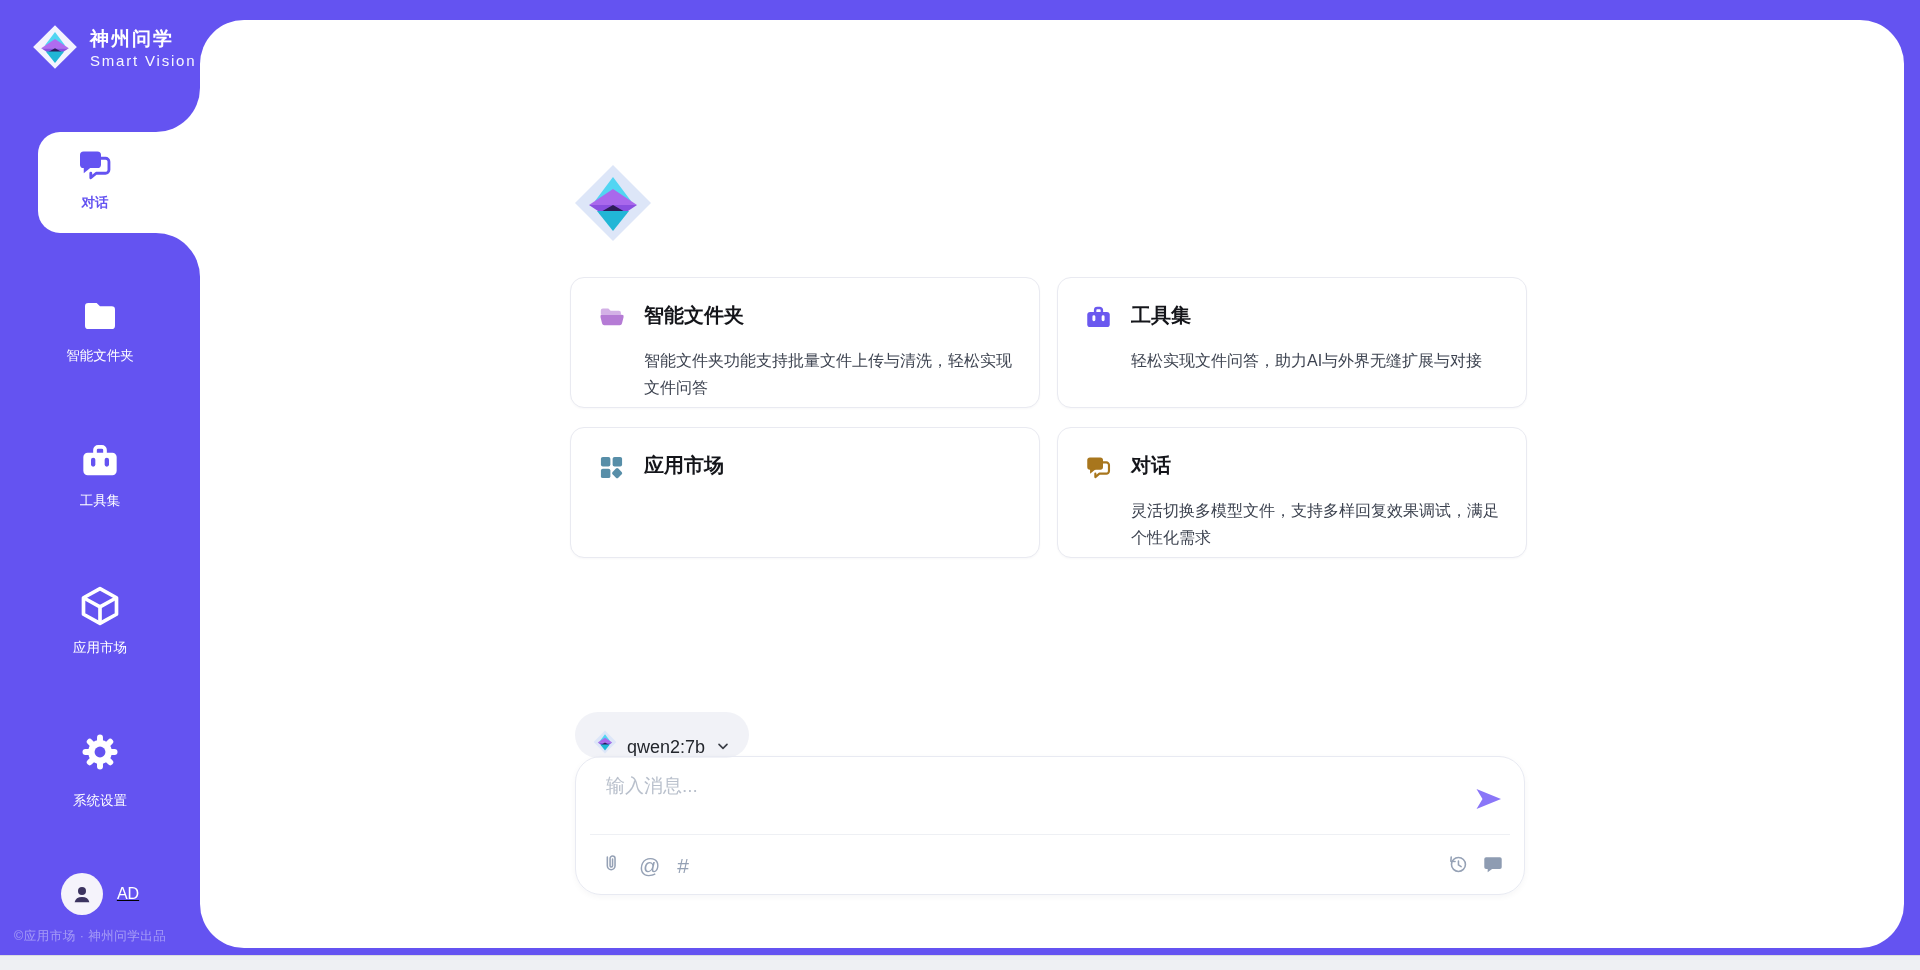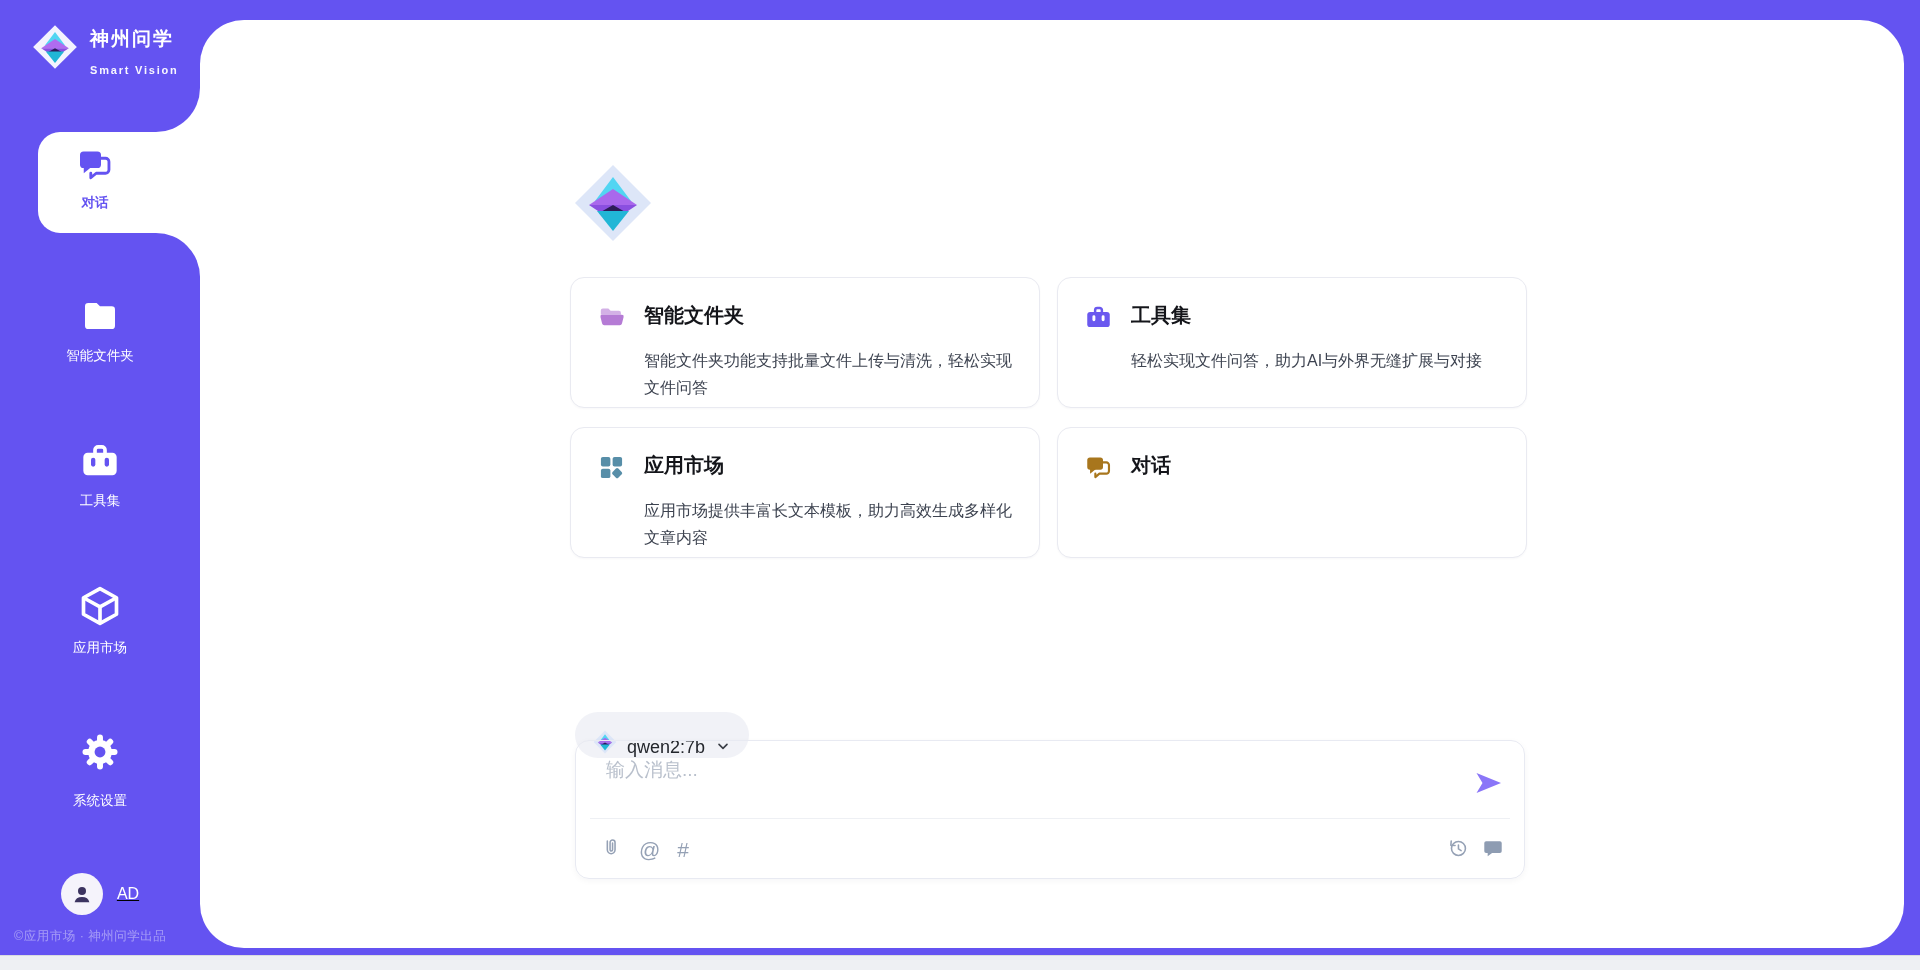--- a/index.html
+++ b/index.html
@@ -4,21 +4,21 @@
 <style>
   html,body{margin:0;padding:0;}
   body{font-family:"Liberation Sans","DejaVu Sans",sans-serif;}
   .app{position:relative;width:1920px;height:970px;background:#6453f1;overflow:hidden;}
 
   
   .sidebar{position:absolute;left:0;top:0;width:200px;height:955px;}
   .brand{position:absolute;left:32px;top:24px;display:flex;}
   .brand-text{margin-left:12px;margin-top:4px;color:#fff;}
   .brand-title{font-size:19px;font-weight:700;letter-spacing:2px;line-height:22px;}
-  .brand-sub{font-size:11px;letter-spacing:1.8px;opacity:.95;margin-top:14px;font-weight:700;}
+  .brand-sub{font-size:15px;letter-spacing:1.8px;opacity:.95;margin-top:2px;font-weight:400;}
 
   .nav-item{position:absolute;left:0;width:200px;display:flex;flex-direction:column;align-items:center;color:#fff;cursor:pointer;}
   .nav-label{font-size:13.5px;margin-top:7px;}
 
   .tab-active{position:absolute;left:38px;top:132px;right:0;height:101px;background:#fff;border-radius:22px 0 0 22px;}
   .tab-inner{width:114px;display:flex;flex-direction:column;align-items:center;padding-top:15px;}
   .tab-inner .nav-label{color:#6453f1;font-weight:600;}
   .notch{position:absolute;left:156px;width:44px;height:44px;background:#fff;}
   .notch-top{top:88px;}
   .notch-bottom{top:233px;}
@@ -40,21 +40,21 @@
 
   .cards{position:absolute;left:370px;top:257px;width:957px;display:grid;grid-template-columns:470px 470px;grid-column-gap:17px;grid-row-gap:19px;}
   .card{position:relative;height:131px;background:#fff;border:1px solid #e9eaf1;border-radius:14px;box-shadow:0 1px 2px rgba(30,30,60,.03);cursor:pointer;box-sizing:border-box;}
   .card-icon{position:absolute;left:27px;top:26px;width:27px;height:27px;}
   .card-title{position:absolute;left:73px;top:24px;font-size:20px;font-weight:700;color:#14151a;}
   .card-desc{position:absolute;left:73px;top:69px;right:22px;font-size:16px;line-height:27px;color:#3d4350;}
 
   .model-pill{position:absolute;left:375px;top:692px;height:46px;border-radius:23px;background:#f1f2f7;display:inline-flex;align-items:flex-end;padding:0 18px;gap:10px;cursor:pointer;}
   .model-name{font-size:18px;color:#23262c;}
 
-  .composer{position:absolute;left:375px;top:720px;width:950px;height:139px;border:1px solid #e8eaf2;border-radius:14px;box-sizing:border-box;box-shadow:0 2px 6px rgba(30,30,60,.04);}
+  .composer{position:absolute;left:375px;top:736px;width:950px;height:139px;border:1px solid #e8eaf2;border-radius:26px;box-sizing:border-box;box-shadow:0 2px 6px rgba(30,30,60,.04);}
   .composer textarea{position:absolute;left:28px;top:14px;width:820px;height:52px;border:none;outline:none;resize:none;font-family:inherit;font-size:19px;color:#34383f;background:transparent;}
   .composer textarea::placeholder{color:#b9c0cc;}
   .send-btn{position:absolute;right:22px;top:30px;width:26px;height:24px;cursor:pointer;}
   .composer-divider{position:absolute;left:14px;right:14px;top:77px;height:1px;background:#eef0f4;}
   .tool-left{position:absolute;left:24px;top:96px;display:flex;align-items:center;gap:17px;}
   .tool-right{position:absolute;right:20px;top:96px;display:flex;align-items:center;gap:13px;}
   .tool-glyph{font-size:21px;color:#95a1b5;line-height:22px;cursor:pointer;}
   .tool-ic{cursor:pointer;display:block;}
 </style>
 </head>
@@ -202,32 +202,32 @@
       <div class="card">
         <span class="card-icon">
           <svg width="27" height="27" viewBox="0 0 24 24" fill="#578ea8">
             <rect x="2.6" y="2.6" width="8.4" height="8.4" rx="1.7"></rect>
             <rect x="13" y="2.6" width="8.4" height="8.4" rx="1.7"></rect>
             <rect x="2.6" y="13" width="8.4" height="8.4" rx="1.7"></rect>
             <rect x="13.4" y="13.4" width="7.2" height="7.2" rx="1.5" transform="rotate(45 17 17)"></rect>
           </svg>
         </span>
         <div class="card-title">应用市场</div>
-        <div class="card-desc">应用市场提供丰富长文本模板，助力高效生成多样化文章内容</div>
       </div>
 
       <div class="card">
         <span class="card-icon">
           <svg width="27" height="27" viewBox="0 0 24 24">
             <path d="M16 7.5 h3 a2.3 2.3 0 0 1 2.3 2.3 v5.4 a2.3 2.3 0 0 1 -2.3 2.3 h-6.2 l-3.6 3 v-3" fill="none" stroke="#a8761d" stroke-width="1.9" stroke-linejoin="round" stroke-linecap="round"></path>
             <rect x="2" y="3" width="14" height="11" rx="2.4" fill="#a8761d"></rect>
             <path d="M4.5 13 v4.5 L10 13 Z" fill="#a8761d"></path>
           </svg>
         </span>
         <div class="card-title">对话</div>
+        <div class="card-desc">灵活切换多模型文件，支持多样回复效果调试，满足个性化需求</div>
       </div>
     </div>
 
     <div class="model-pill">
       <span>
         <svg width="24" height="24" viewBox="0 0 40 40">
           <path d="M20 1 L39 20 L20 39 L1 20 Z" fill="#dde6f8"></path>
           <path d="M20 7 L29 19 L11 19 Z" fill="#52d5f2"></path>
           <path d="M20 13 L32 21 L8 21 Z" fill="#a968ec"></path>
           <path d="M20 29 L32 21 L8 21 Z" fill="#8a4fe0"></path>

